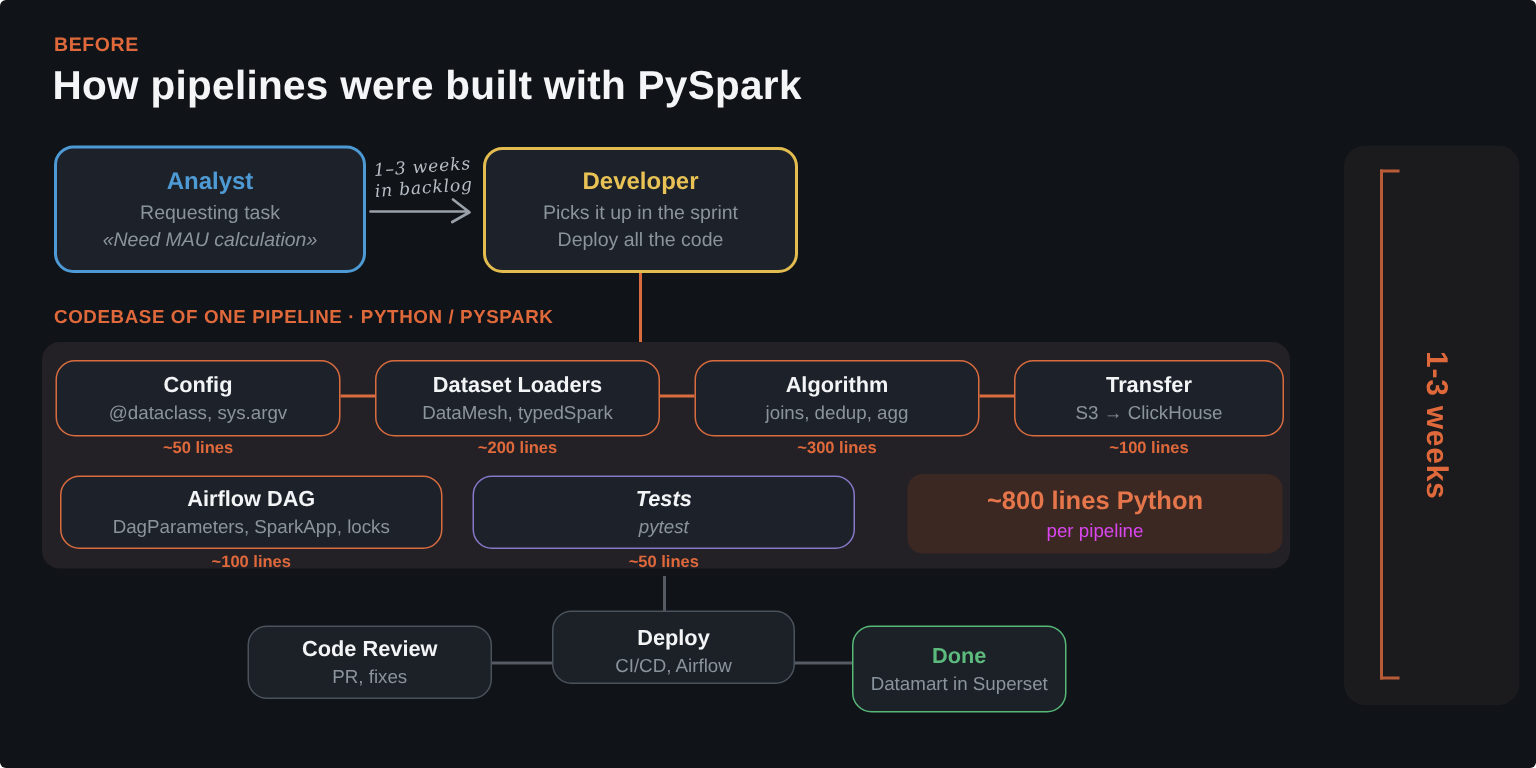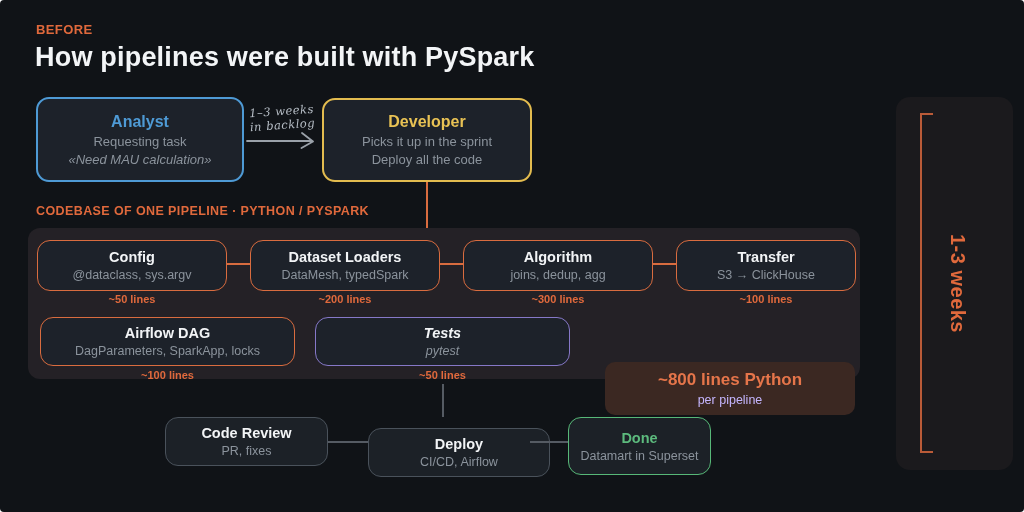--- a/index.html
+++ b/index.html
@@ -28,24 +28,24 @@
   .b-gray{border:1.5px solid #4A525B;background:#1C2127;}
   .b-green{border:1.5px solid #57B878;background:#1C2127;} .b-green .b-title{color:#5CBA7D;}
 
   .italic{font-style:italic;color:#8A929B;}
   .panel{background:#242126;border-radius:12px;}
   .lines-label{font-size:11px;font-weight:bold;color:#E0693C;text-align:center;}
   .conn-o{background:#D96C3F;} .conn-g{background:#555B63;}
 
   .total-box{
     box-sizing:border-box;background:#3B2822;border-radius:10px;display:flex;flex-direction:column;
-    align-items:center;justify-content:center;gap:3px;text-align:center;margin-top:46px;
+    align-items:center;justify-content:center;gap:3px;text-align:center;
   }
   .total-box .t-title{font-size:17px;font-weight:bold;color:#E5754A;}
-  .total-box .t-sub{font-size:12.5px;color:#c4b5fd;}
+  .total-box .t-sub{font-size:12.5px;color:#d946ef;}
 
   .side-panel{background:#1B1A1D;border-radius:14px;}
   .bracket{box-sizing:border-box;border-left:2px solid #BA5B38;border-top:2px solid #BA5B38;border-bottom:2px solid #BA5B38;}
   .side-label{font-size:20px;font-weight:bold;color:#E0693C;text-align:center;transform:rotate(90deg);letter-spacing:.5px;}
 
   .handwriting{
     font-family:"DejaVu Serif",serif;font-style:italic;font-size:11.5px;color:#B6BDC5;
     text-align:center;line-height:14px;transform:rotate(-4deg);letter-spacing:.5px;
   }
 </style>
@@ -127,21 +127,21 @@
     <div class="t-sub">per pipeline</div>
   </div>
 
   <div class="abs conn-g" style="left:442px;top:384px;width:2px;height:33px;"></div>
 
   <div class="abs box b-gray" style="left:165px;top:417px;width:163px;height:49px;">
     <div class="b-title">Code Review</div>
     <div class="b-sub">PR, fixes</div>
   </div>
   <div class="abs conn-g" style="left:328px;top:441px;width:40px;height:2px;"></div>
-  <div class="abs box b-gray" style="left:368px;top:428px;width:182px;height:49px;">
+  <div class="abs box b-gray" style="left:368px;top:407px;width:162px;height:49px;justify-content:flex-end;">
     <div class="b-title">Deploy</div>
     <div class="b-sub">CI/CD, Airflow</div>
   </div>
   <div class="abs conn-g" style="left:530px;top:441px;width:38px;height:2px;"></div>
   <div class="abs box b-green" style="left:568px;top:417px;width:143px;height:58px;">
     <div class="b-title">Done</div>
     <div class="b-sub">Datamart in Superset</div>
   </div>
 
   <div class="abs side-panel" style="left:896px;top:97px;width:117px;height:373px;"></div>

